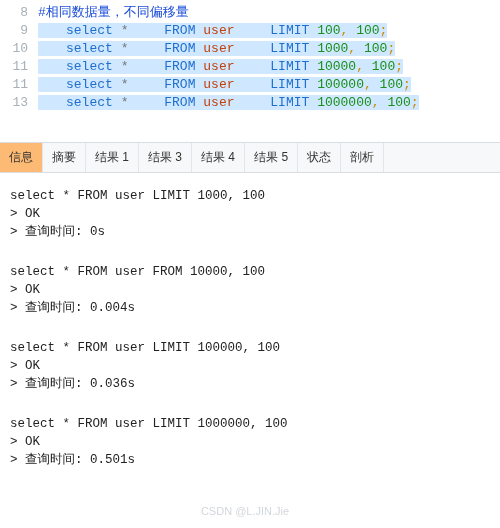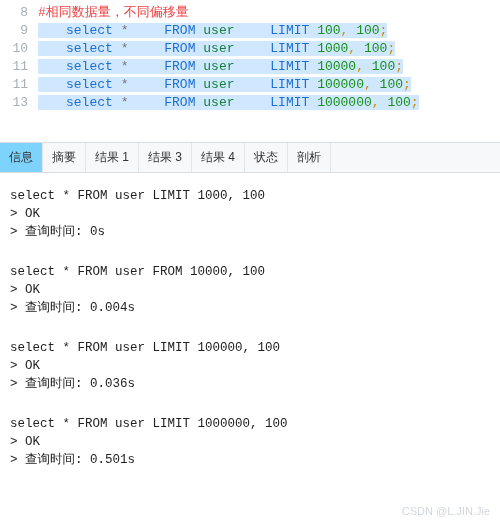--- a/index.html
+++ b/index.html
@@ -25,62 +25,62 @@
     color: #a8b0b8;
     user-select: none;
   }
   .code {
     white-space: pre;
   }
   .sel {
     background: #cfe8ff;
     border-radius: 1px;
   }
-  .tok-comment { color: #ef4444; margin-top: 31px; }
+  .tok-comment { color: #1d4ed8; margin-top: 31px; }
   .tok-kw { color: #1f6fd0; padding-left: 28px; }
   .tok-star { color: #777; }
-  .tok-ident { color: #15803d; }
+  .tok-ident { color: #c2410c; }
   .tok-num { color: #1a8f1a; font-weight: 500; }
   .tok-punc { color: #c98c00; }
 
   .tabs {
     display: flex;
     border-top: 1px solid #d8dde2;
     border-bottom: 1px solid #d8dde2;
     background: #f7f8f9;
     font-family: "Microsoft YaHei", Arial, sans-serif;
     font-size: 12px;
   }
   .tab {
     padding: 6px 9px;
     color: #333;
     border-right: 1px solid #e2e6ea;
     cursor: pointer;
   }
   .tab.active {
-    background: #7dd3fc;
+    background: #fdba74;
     font-weight: 500;
     text-align: center;
   }
 
   .output {
     padding: 14px 10px 8px 10px;
   }
   .ogroup {
     margin-bottom: 22px;
   }
   .oline {
     font-family: Consolas, "Courier New", monospace;
     font-size: 12.5px;
     color: #222;
     line-height: 18px;
     white-space: pre;
   }
   .watermark {
-    text-align: right;
+    text-align: center;
     font-family: Arial, sans-serif;
     font-size: 11px;
     color: #d3d7db;
     padding: 6px 10px 8px 0;
   }
 </style>
 </head>
 <body>
 
 <div class="editor" id="editor">
@@ -109,20 +109,21 @@
       <div class="code"><span class="sel"><span class="tok-kw">select</span><span> </span><span class="tok-star">*</span><span> </span><span class="tok-kw">FROM</span><span> </span><span class="tok-ident">user</span><span> </span><span class="tok-kw">LIMIT</span><span> </span><span class="tok-num">1000000</span><span class="tok-punc">,</span><span> </span><span class="tok-num">100</span><span class="tok-punc">;</span></span></div>
     </div>
   </div>
 
 <div class="tabs" id="tabs">
     <div class="tab active">信息</div>
     <div class="tab">摘要</div>
     <div class="tab">结果 1</div>
     <div class="tab">结果 3</div>
     <div class="tab">结果 4</div>
+    <div class="tab">结果 5</div>
     <div class="tab">状态</div>
     <div class="tab">剖析</div>
   </div>
 
 <div class="output" id="output">
     <div class="ogroup">
       <div class="oline">select * FROM user LIMIT 1000, 100</div>
       <div class="oline">&gt; OK</div>
       <div class="oline">&gt; 查询时间: 0s</div>
     </div>

